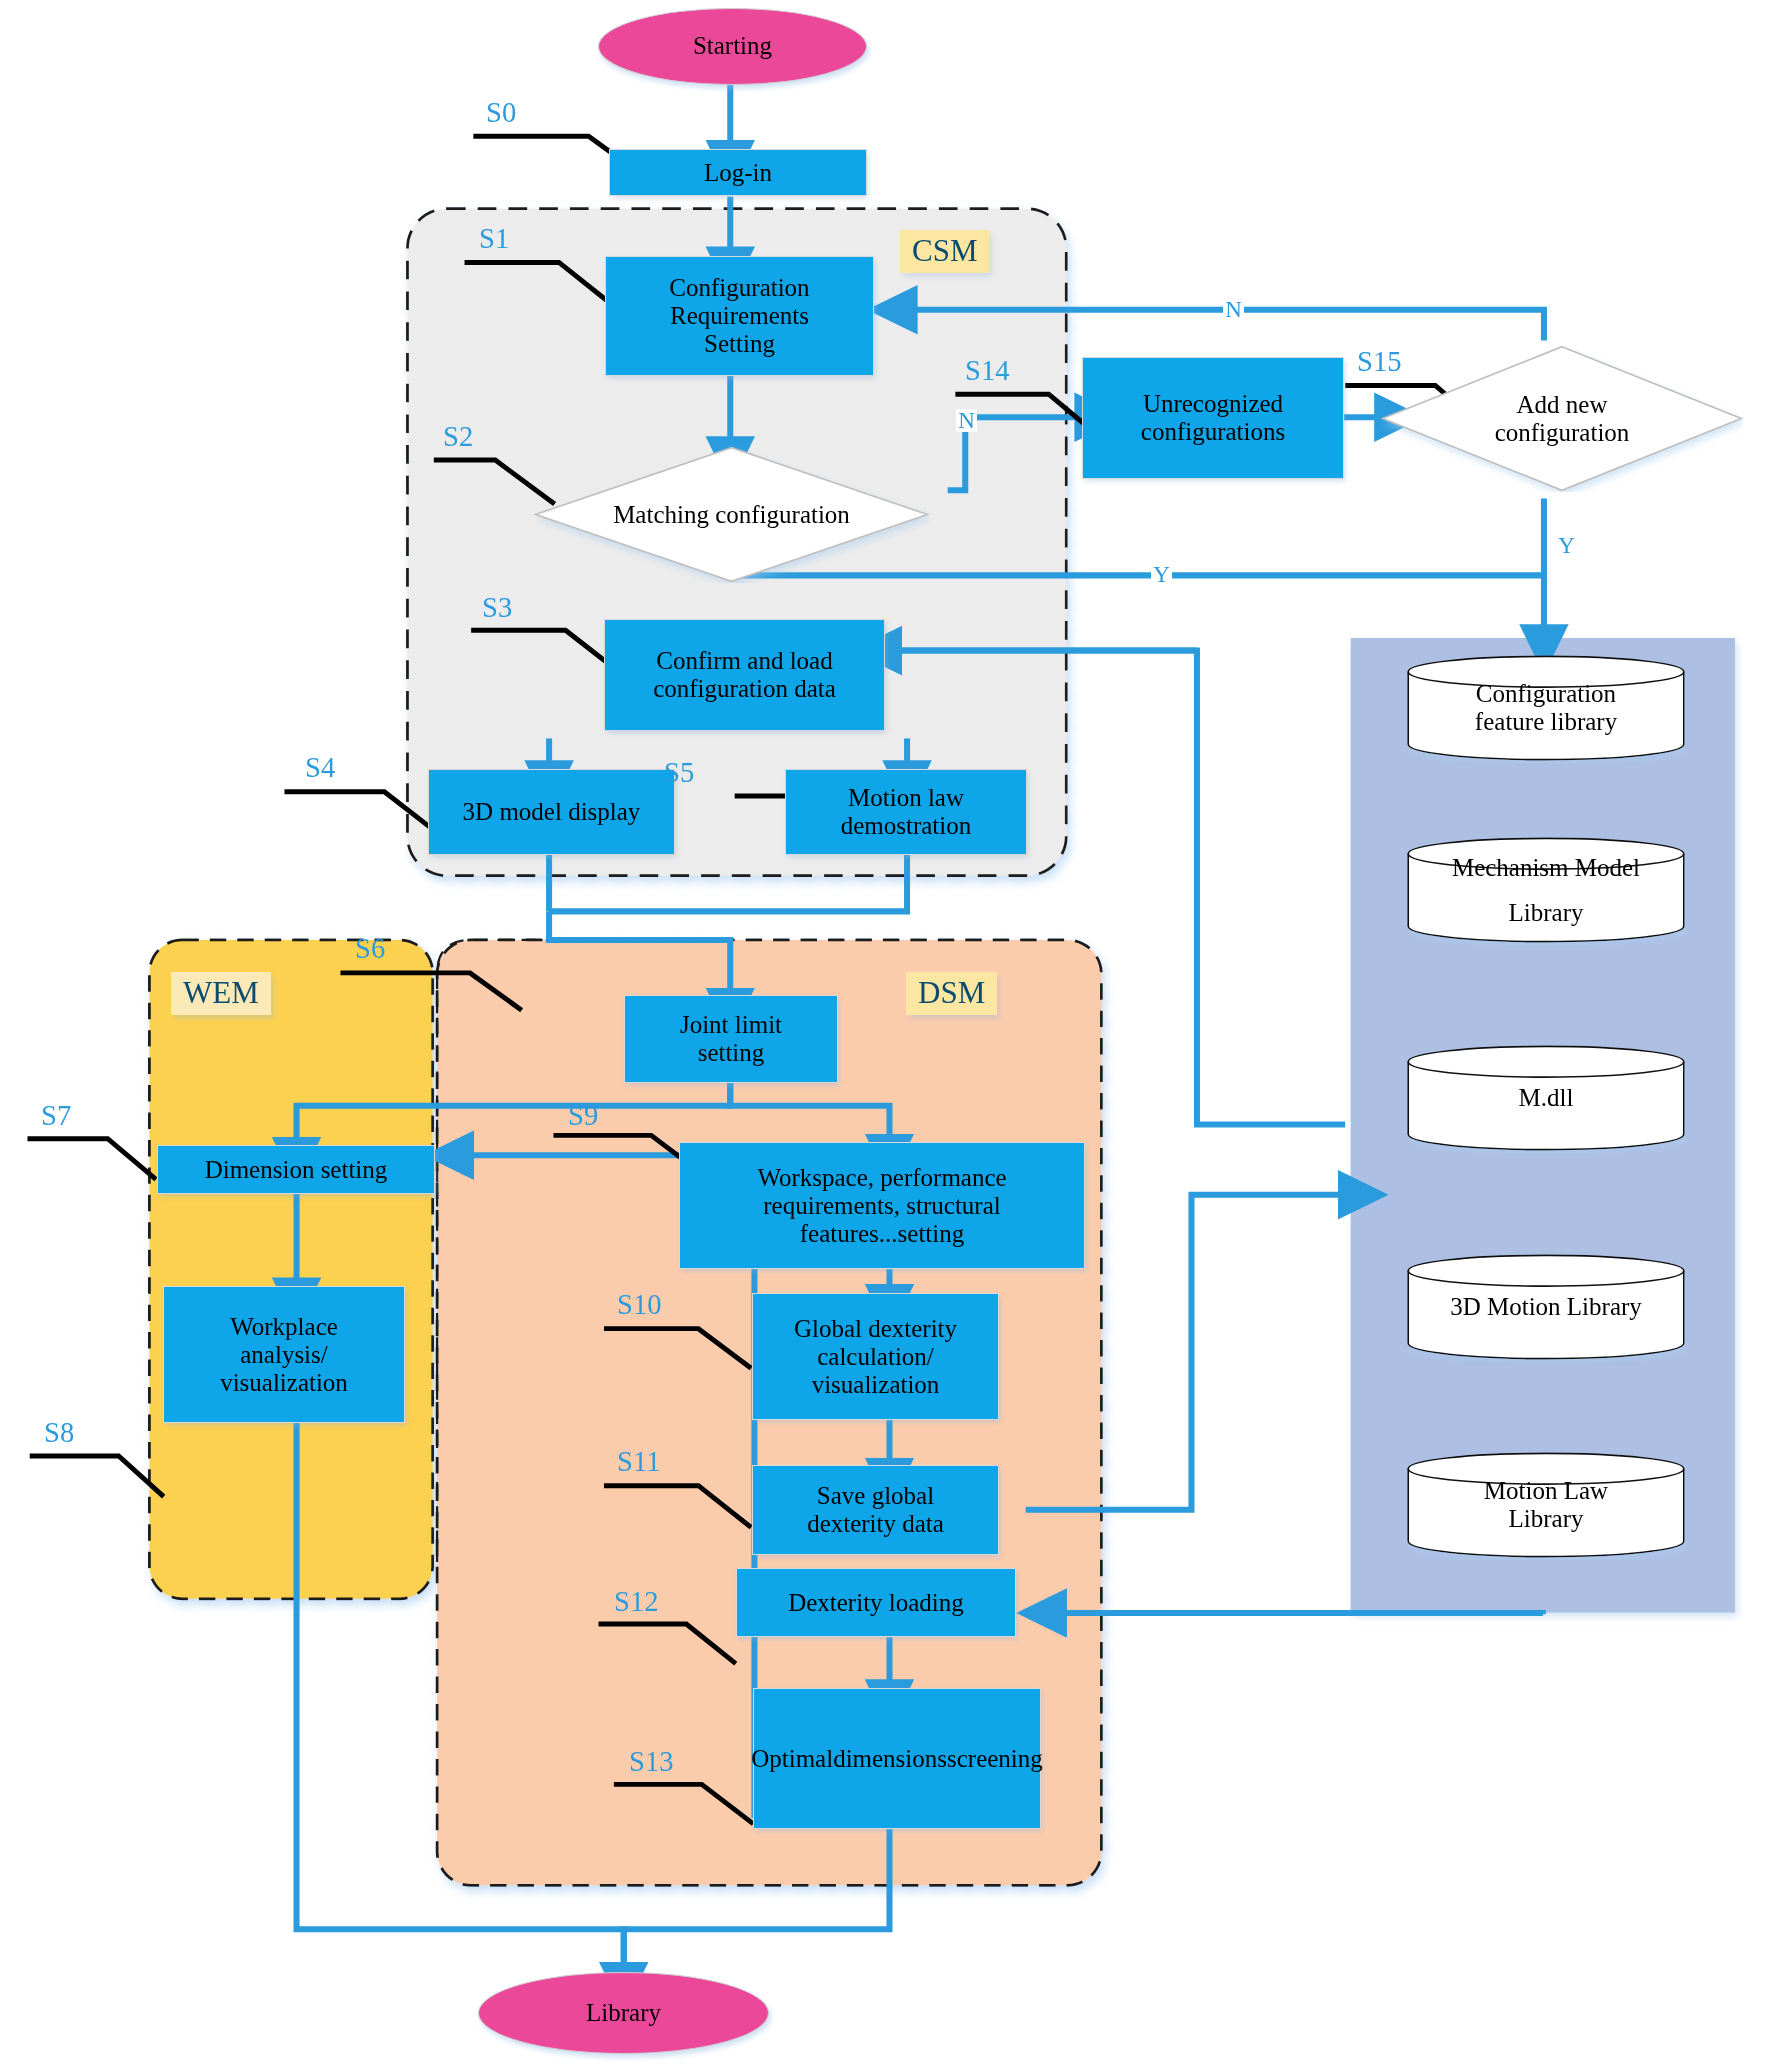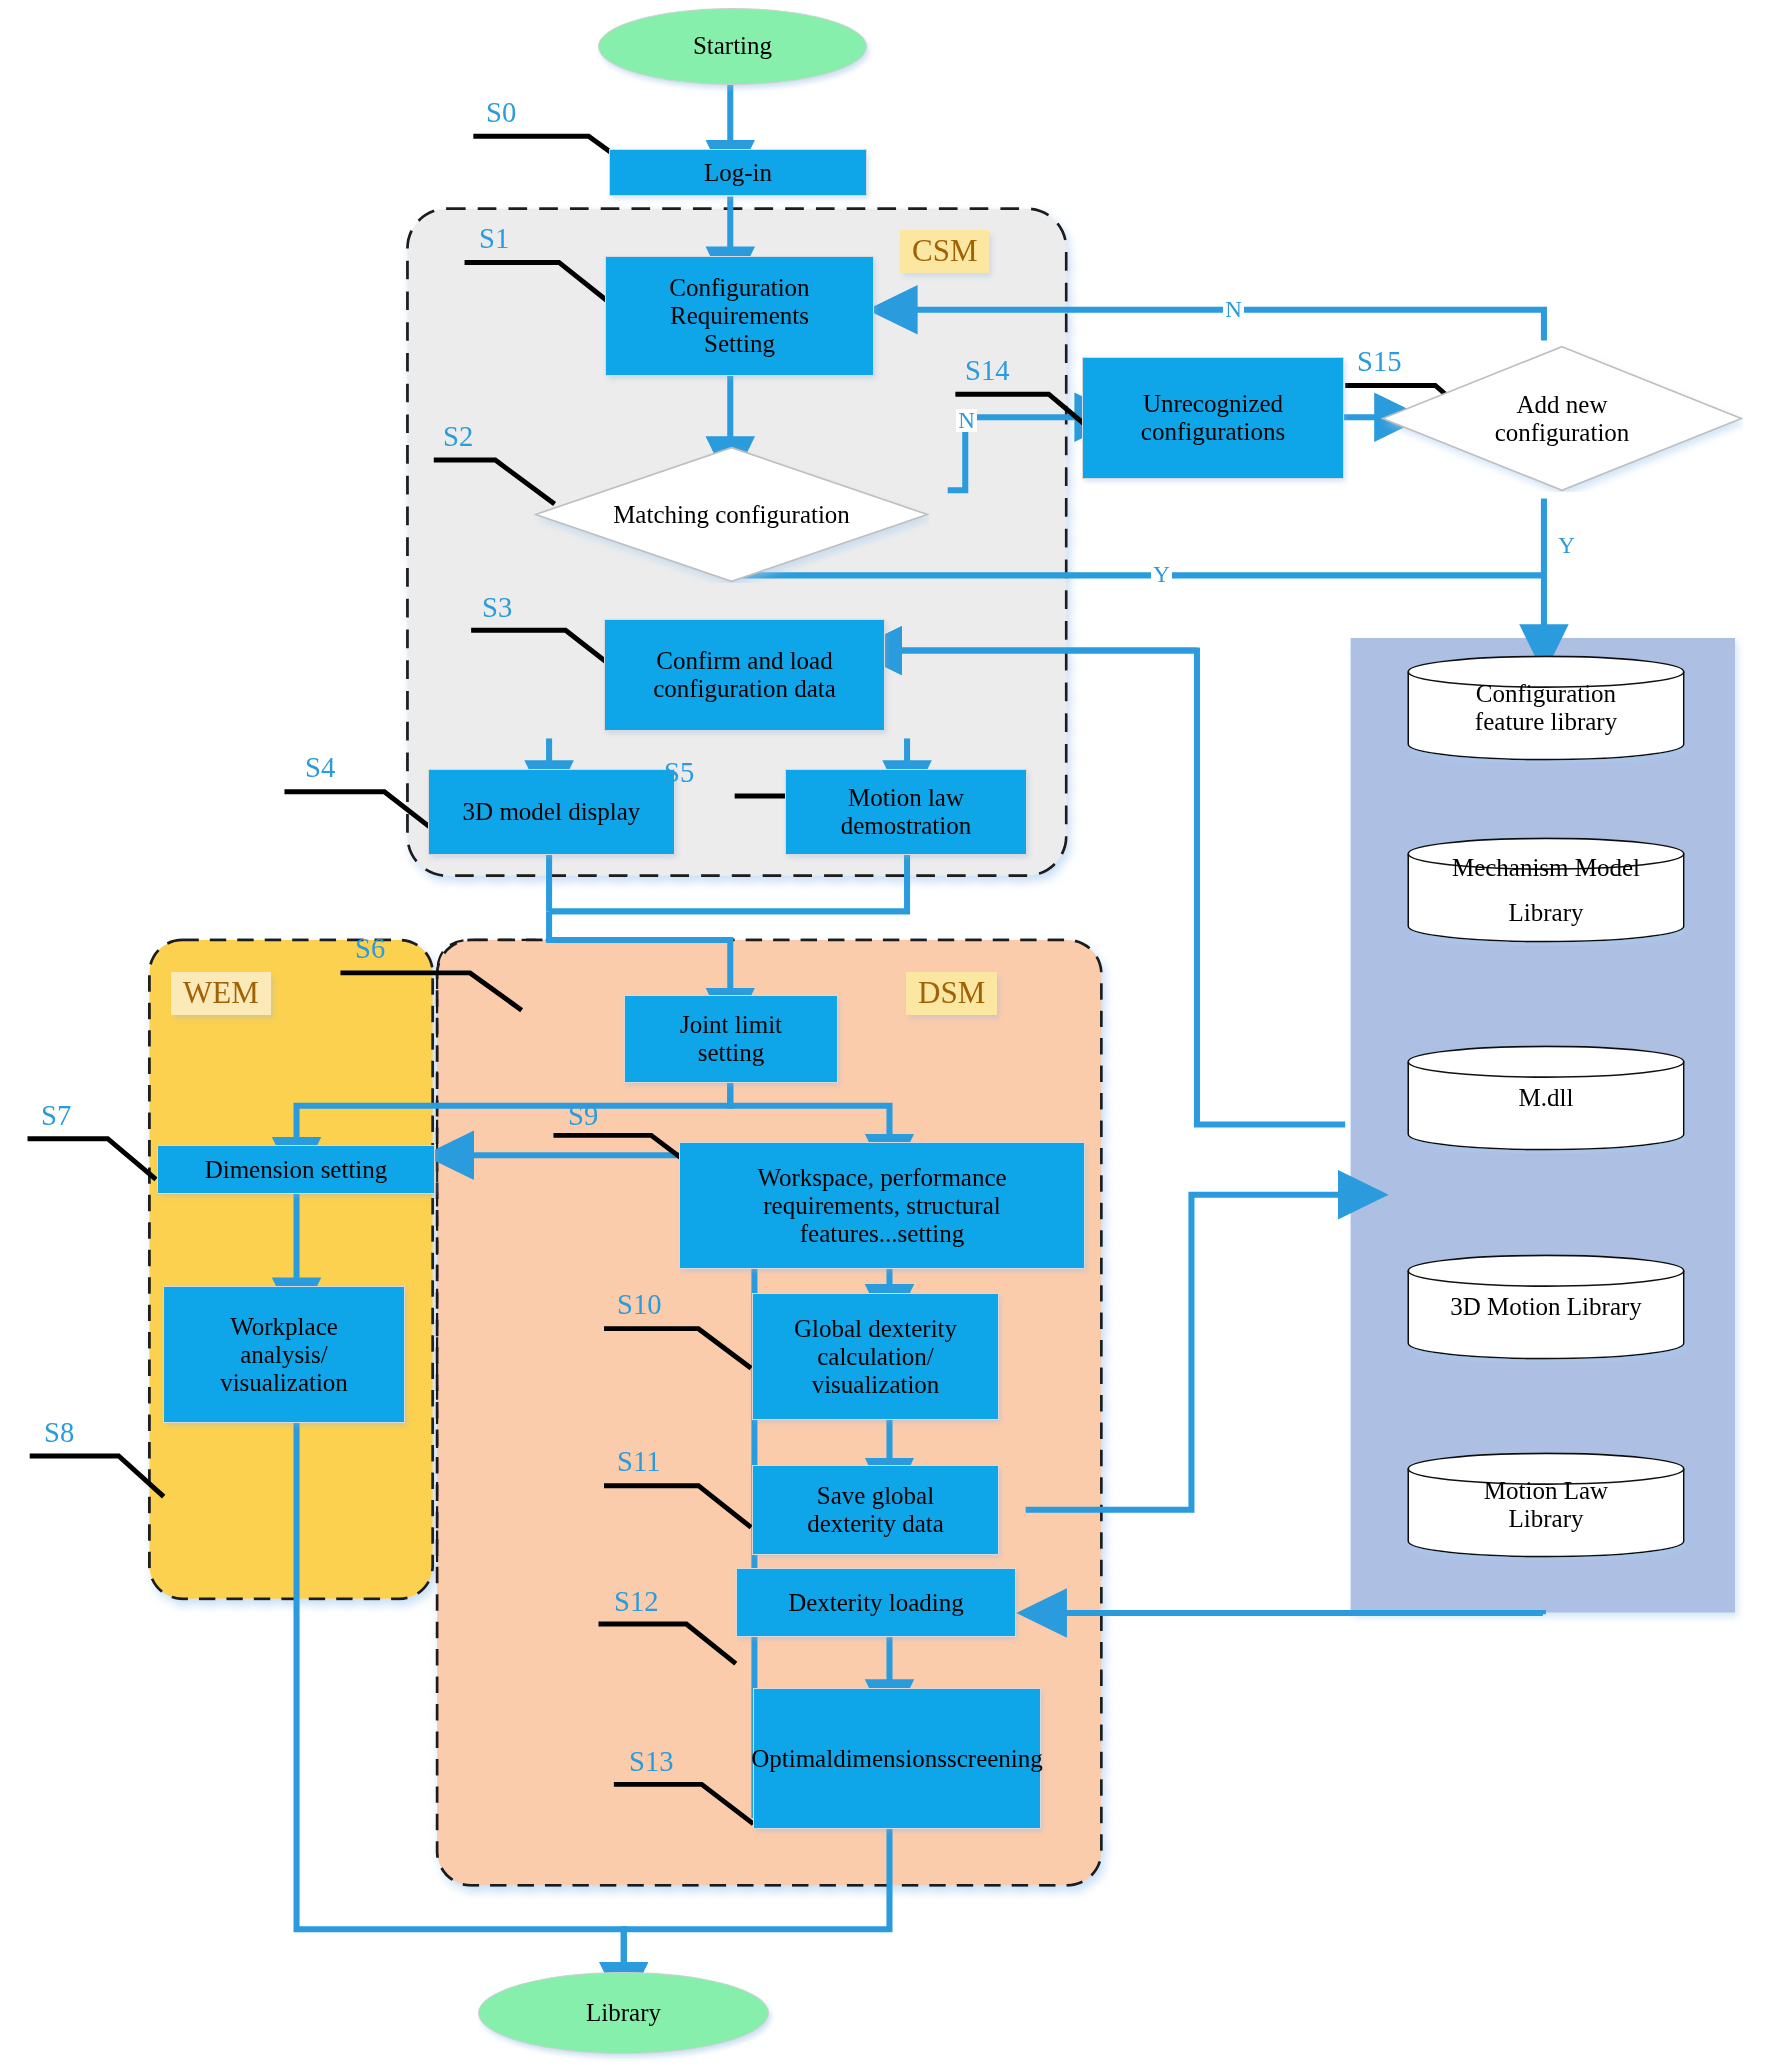--- a/index.html
+++ b/index.html
@@ -3,31 +3,31 @@
 <meta charset="utf-8">
 <style>
   html,body{margin:0;padding:0;background:#ffffff;}
   body{font-family:"Liberation Serif", serif;}
   #canvas{position:relative;width:1768px;height:2066px;background:#fff;overflow:hidden;}
   svg.layer{position:absolute;left:0;top:0;width:1768px;height:2066px;pointer-events:none;}
   .node{position:absolute;box-sizing:border-box;display:flex;align-items:center;justify-content:center;
         text-align:center;color:#000;line-height:1.12;}
   .proc{background:#0ea5e9;border:1.1px solid #d9d9d9;box-shadow:2.2px 3.3px 5px rgba(150,180,220,.38);
         font-size:25px;padding:2.2px 4.4px;}
-  .term{background:#86efac;border:1.1px solid #cfcfcf;border-radius:50%;
+  .term{background:#ec4899;border:1.1px solid #cfcfcf;border-radius:50%;
         box-shadow:2.2px 3.8px 5.5px rgba(150,190,230,.45);font-size:25px;}
   .dec{background:transparent;font-size:25px;}
   .dec .dectxt{position:relative;z-index:3;}
   .dec .decshape{position:absolute;left:0;top:0;width:100%;height:100%;z-index:1;}
   .db{position:absolute;font-size:25px;color:#000;display:flex;align-items:center;justify-content:center;
       text-align:center;line-height:1.12;}
   .db .dbtxt{position:relative;z-index:3;padding:0 6.6px;}
   .db svg{position:absolute;left:0;top:0;z-index:1;}
   .steplbl{position:absolute;color:#2a9bdc;font-size:28.6px;font-family:"Liberation Serif",serif;}
-  .grouplbl{position:absolute;background:#fbe7a2;border:0.5px solid #f0d display;font-size:31px;color:#a16207;
+  .grouplbl{position:absolute;background:#fbe7a2;border:0.5px solid #f0d display;font-size:31px;color:#0c4a6e;
             padding:3.3px 12px;box-shadow:2.7px 3.8px 5px rgba(150,180,220,.35);}
   .yn{position:absolute;color:#2a9bdc;font-size:23px;background:#ffffff;padding:0 2.2px;line-height:1;}
 </style>
 </head>
 <body>
 
 <div id="canvas">
 
   <svg class="layer" viewBox="0 0 3220 3763" width="1768" height="2066">
     <defs>

